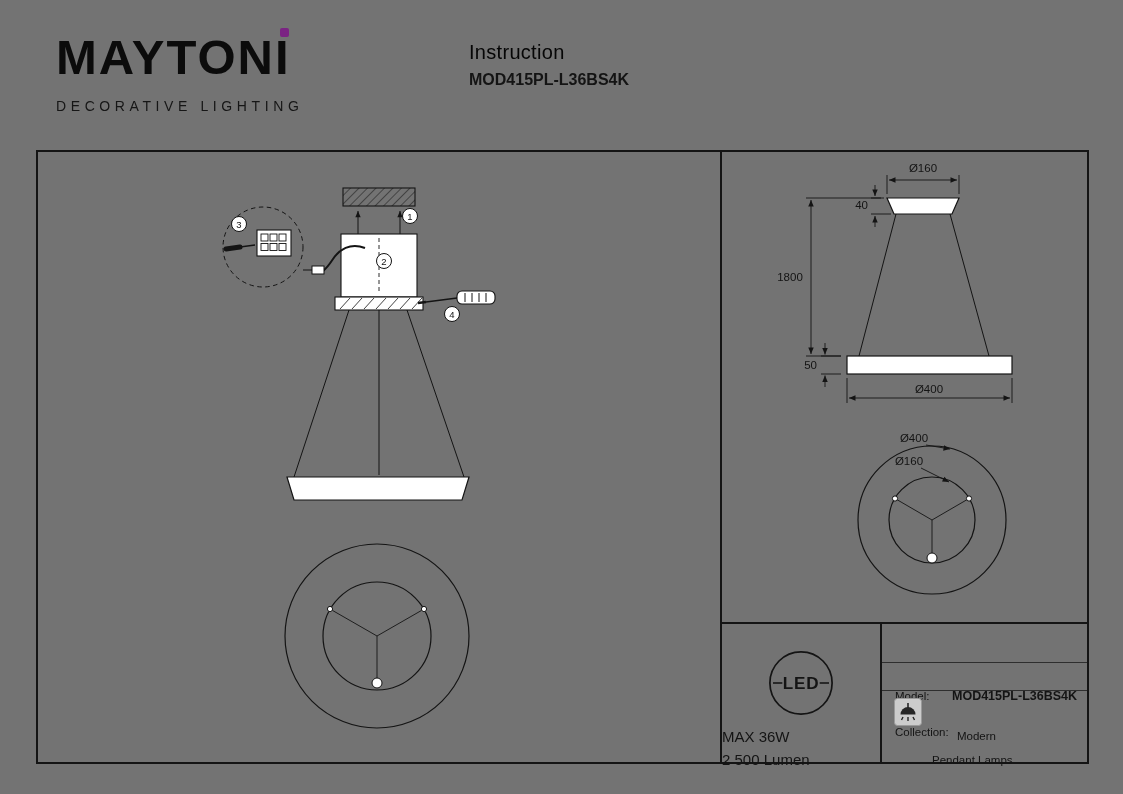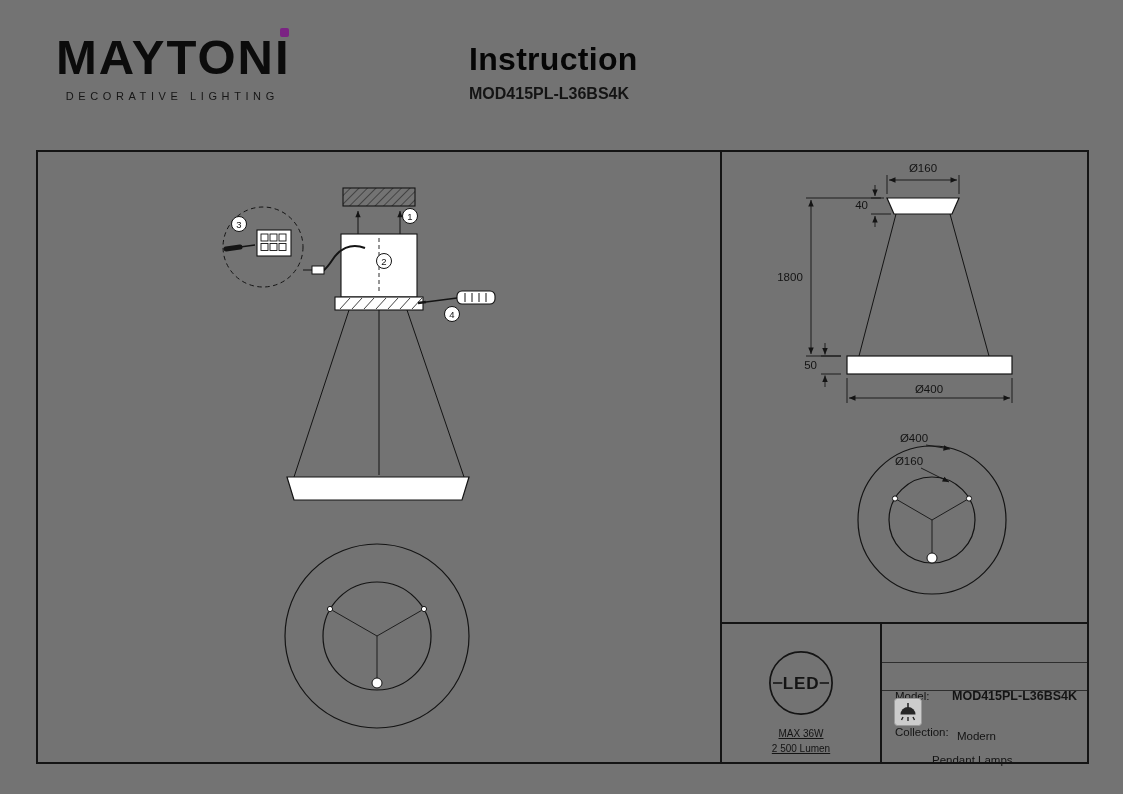--- a/index.html
+++ b/index.html
@@ -3,40 +3,40 @@
 <meta charset="utf-8">
 <style>
   * { margin:0; padding:0; box-sizing:border-box; }
   html,body { background:#ffffff; }
   body { font-family:"Liberation Sans", sans-serif; color:#141414; }
   .sheet { position:relative; width:1123px; height:794px; background:#737373; overflow:hidden; }
 
   .brand-block { position:absolute; left:56px; top:33px; }
   .brand { position:relative; display:inline-block; font-size:49px; font-weight:800; letter-spacing:2px; line-height:1; color:#0b0b0b; }
   .brand-dot { position:absolute; right:2px; top:-5px; width:9px; height:9px; border-radius:2px; background:#7B2483; }
-  .brand-tagline { margin-top:8px; padding-right:2px; font-size:11px; font-weight:500; letter-spacing:4.6px; text-align:center; color:#161616; white-space:nowrap; }
+  .brand-tagline { margin-top:16px; padding-right:2px; font-size:14px; font-weight:500; letter-spacing:4.6px; text-align:left; color:#161616; white-space:nowrap; }
 
   .title-block { position:absolute; left:469px; top:41px; }
-  .page-title { font-size:32px; font-weight:700; letter-spacing:0.3px; color:#060606; }
+  .page-title { font-size:20px; font-weight:400; letter-spacing:0.3px; color:#060606; }
   .page-subtitle { margin-top:7px; font-size:16px; font-weight:700; }
 
   .frame { position:absolute; left:36px; top:150px; width:1053px; height:614px; border:2px solid #141414; }
   .divider { position:absolute; background:#141414; }
   .div-v-main { left:682px; top:0; width:2px; height:610px; }
   .div-h-right { left:682px; top:470px; width:367px; height:2px; }
   .div-v-bottom { left:842px; top:470px; width:2px; height:140px; }
 
   svg { display:block; }
   svg text { font-family:"Liberation Sans", sans-serif; fill:#141414; }
   .assembly-svg { position:absolute; left:0; top:0; }
   .dim-svg { position:absolute; left:684px; top:0; }
 
-  .led-box { position:absolute; left:684px; top:470px; width:158px; height:140px; text-align:center;text-decoration:underline; }
+  .led-box { position:absolute; left:684px; top:470px; width:158px; height:140px; text-align:left; }
   .led-logo { margin:26px auto 8px; width:70px; height:70px; }
-  .led-max, .led-lumen { font-size:10px; line-height:1.5; }
+  .led-max, .led-lumen { font-size:15px; line-height:1.5; }
 
   .model-box { position:absolute; left:844px; top:470px; width:205px; height:140px; font-size:11.5px; }
   .mi { position:absolute; left:13px; white-space:nowrap;margin-top:48px; }
   .mi-bold { font-weight:700; font-size:12.5px; }
   .info-sep { position:absolute; left:0; width:100%; height:1px; background:#2e2e2e; }
   .category-icon { position:absolute; left:12px; top:76px; width:28px; height:28px; }
 </style>
 </head>
 <body>
 

